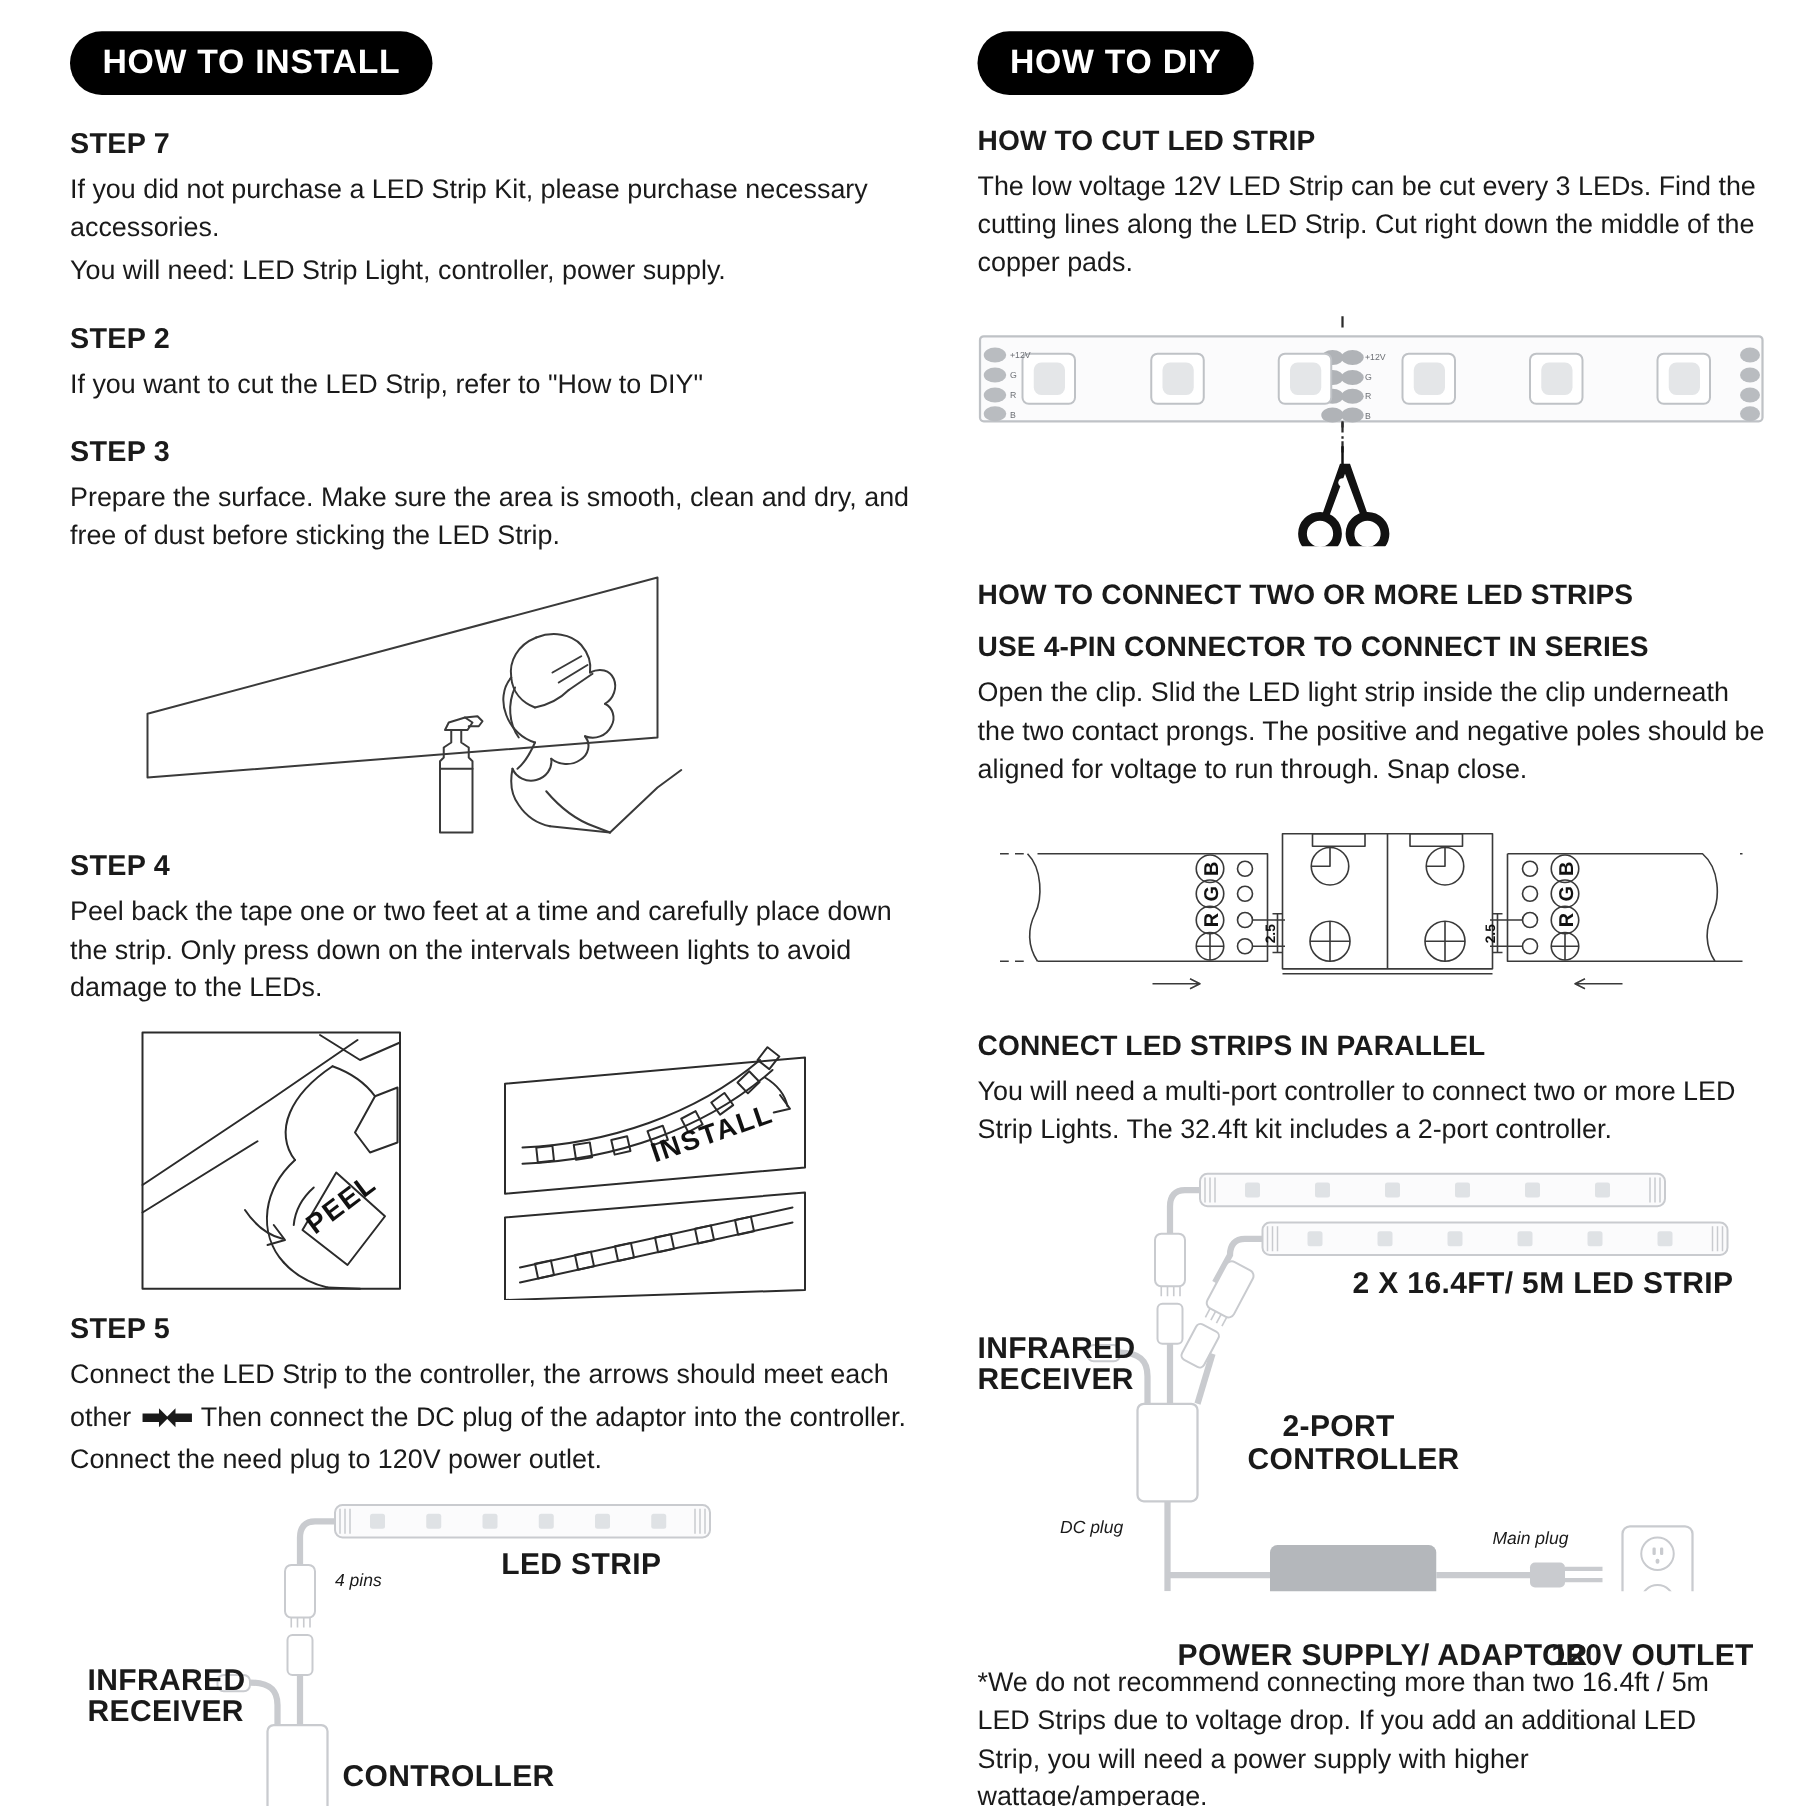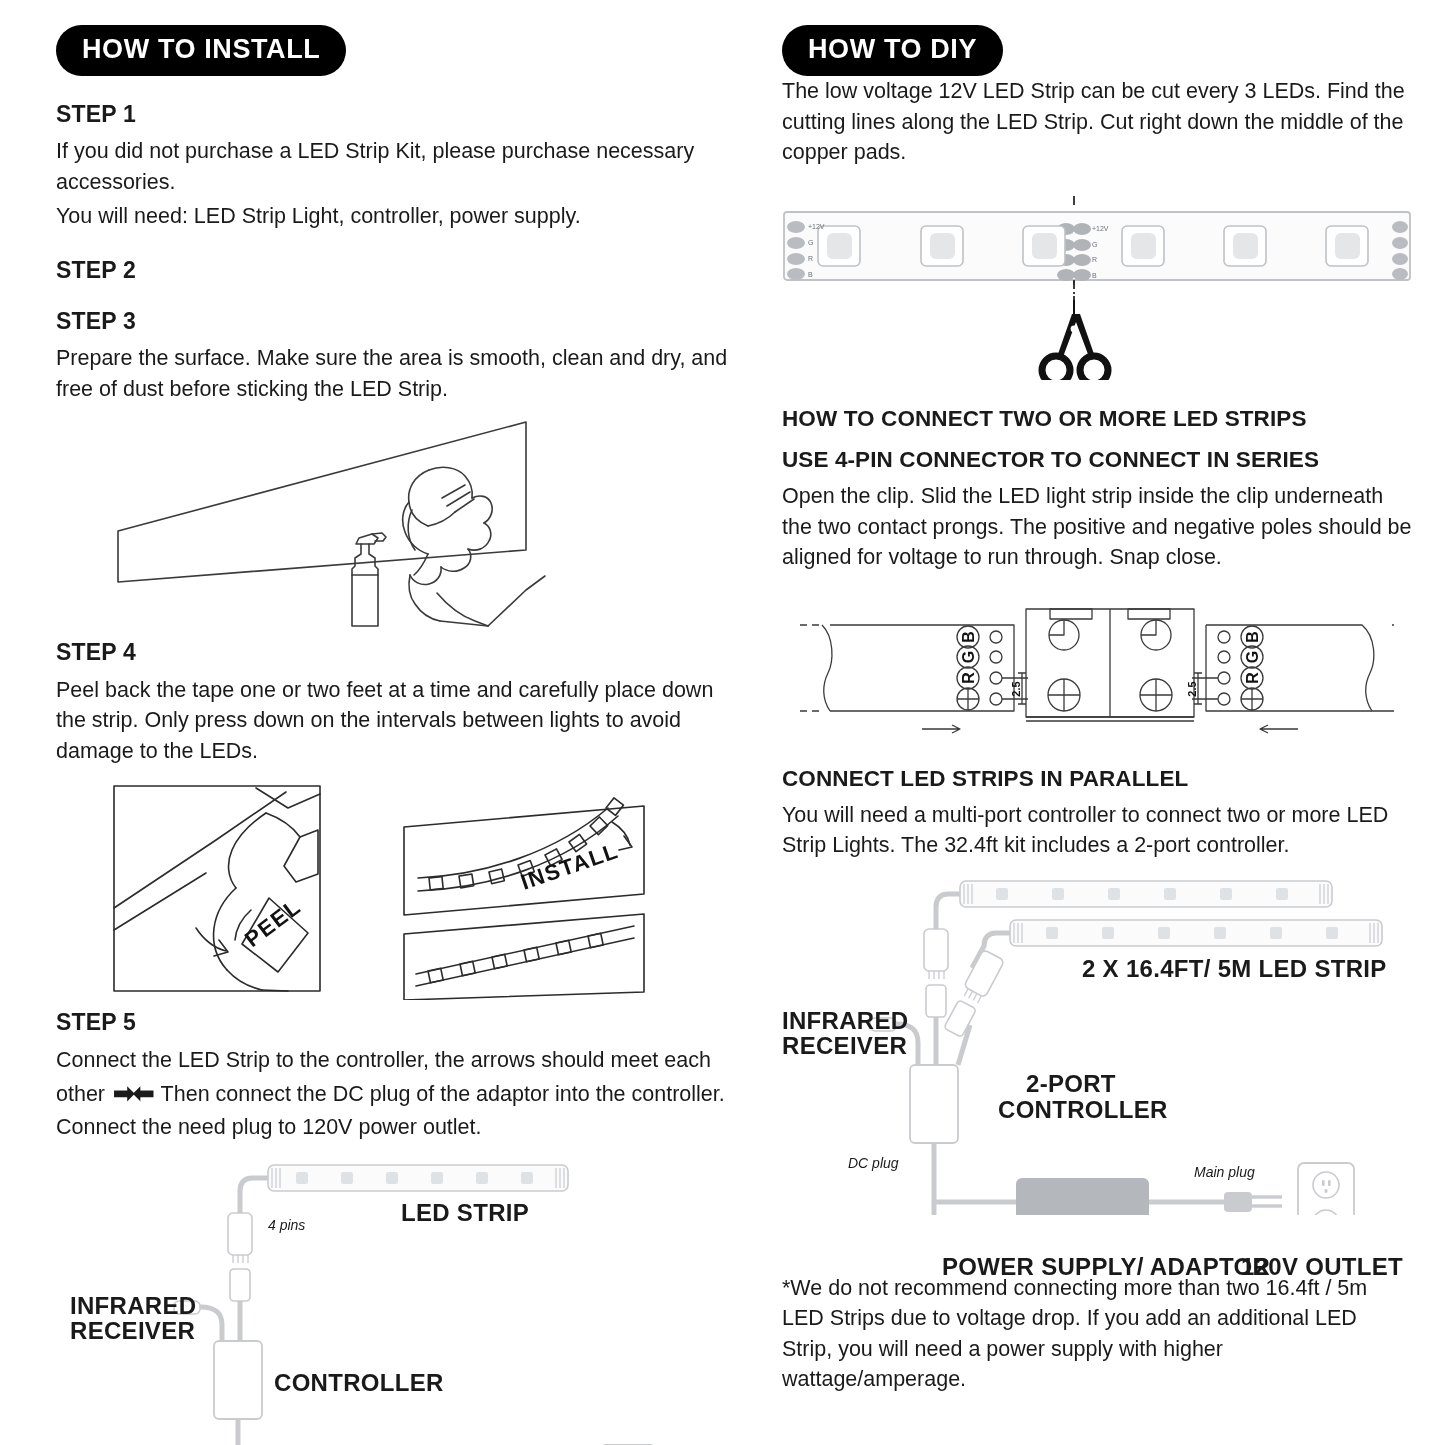--- a/index.html
+++ b/index.html
@@ -93,25 +93,26 @@
 </style>
 </head>
 <body>
 
 <div class="page">
 
   <div class="col col-left">
 
     <div class="pill">HOW TO INSTALL</div>
 
-    <h3 class="step-head">STEP 1</h3>
+    <h3 class="step-head">STEP 7</h3>
     <p class="body">If you did not purchase a LED Strip Kit, please purchase necessary accessories.</p>
     <p class="body">You will need: LED Strip Light, controller, power supply.</p>
 
     <h3 class="step-head">STEP 2</h3>
+    <p class="body">If you want to cut the LED Strip, refer to "How to DIY"</p>
 
     <h3 class="step-head">STEP 3</h3>
     <p class="body">Prepare the surface. Make sure the area is smooth, clean and dry, and free of dust before sticking the LED Strip.</p>
 
     
     <div class="fig" style="height:228px;margin-top:6px;">
       <svg width="690" height="228" viewBox="0 0 690 228" style="position:absolute;left:0;top:0;">
         <g fill="none" stroke="#3a3a3a" stroke-width="1.6" stroke-linejoin="round" stroke-linecap="round">
 
           <path d="M62 121 L470 12 L470 140 L62 172 Z"></path>
@@ -293,20 +294,21 @@
       <span class="abs lbl-bold" style="left:218px;top:212px;">CONTROLLER</span>
 
     </div>
 
   </div>
 
   <div class="col col-right">
 
     <div class="pill">HOW TO DIY</div>
 
+    <h3 class="sub-head">HOW TO CUT LED STRIP</h3>
     <p class="body">The low voltage 12V LED Strip can be cut every 3 LEDs. Find the cutting lines along the LED Strip. Cut right down the middle of the copper pads.</p>
 
     
     <div class="fig" style="height:190px;margin-top:22px;">
       <svg width="630" height="190" viewBox="0 0 630 190" style="position:absolute;left:0;top:0;">
 
         <line x1="292" y1="6" x2="292" y2="104" stroke="#2b2b2b" stroke-width="1.8" stroke-dasharray="9 7"></line>
 
         <rect x="2" y="22" width="626" height="68" rx="3" fill="#fbfbfc" stroke="#bfc2c6" stroke-width="1.8"></rect>
 

